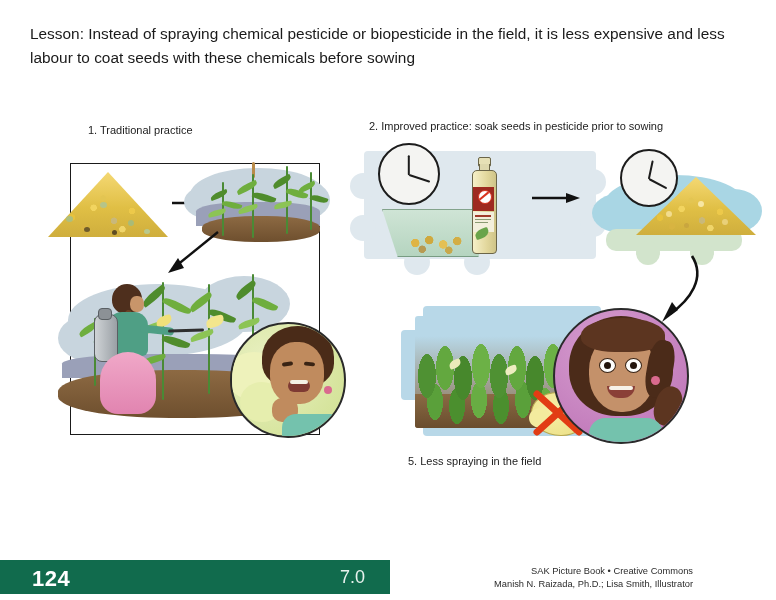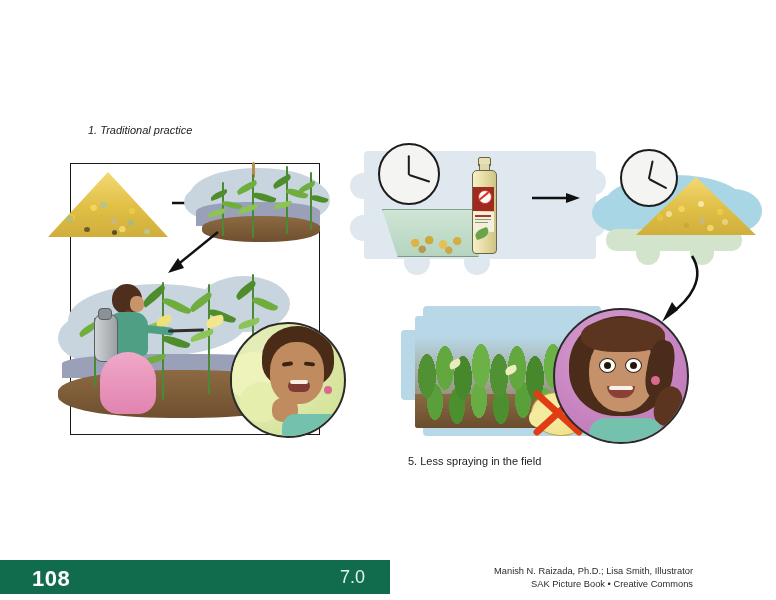--- a/index.html
+++ b/index.html
@@ -11,21 +11,21 @@
   .page{position:relative;width:776px;height:600px;}
 
   
   .title{
     position:absolute;left:30px;top:22px;width:724px;
     font-size:15.4px;line-height:1.55;color:#1a1a1a;
   }
 
   
   .cap{position:absolute;font-size:11px;color:#222;}
-  #cap1{left:88px;top:124px;font-style:italic;}
+  #cap1{left:88px;top:124px;}
   #cap2{left:369px;top:120px;}
   #cap3{left:408px;top:455px;}
 
   
   #panel1{position:absolute;left:48px;top:150px;width:300px;height:300px;}
   .frame1{position:absolute;left:22px;top:13px;width:248px;height:270px;
           border:1.4px solid #1a1a1a;background:transparent;}
 
   
   .pile{position:absolute;}
@@ -88,22 +88,24 @@
            font-size:9.3px;line-height:1.45;color:#2b2b2b;}
   .sig{position:absolute;left:694px;top:556px;width:78px;height:44px;}
 
   .hidden-text{position:absolute;opacity:0;pointer-events:none;}
 </style>
 </head>
 <body>
 
 <div class="page">
 
+  <div class="title">Lesson: Instead of spraying chemical pesticide or biopesticide in the field, it is less expensive and less labour to coat seeds with these chemicals before sowing</div>
 
   <div class="cap" id="cap1">1. Traditional practice</div>
+  <div class="cap" id="cap2">2. Improved practice: soak seeds in pesticide prior to sowing</div>
   <div class="cap" id="cap3">5. Less spraying in the field</div>
 
   <div id="panel1">
     <div class="frame1"></div>
 
     <div class="pile" style="left:0px;top:22px;width:120px;height:65px;">
       <div class="tri"></div>
       <div class="spk" style="left:18px;top:44px;width:7px;height:6px;background:#aebf7e;"></div>
       <div class="spk" style="left:52px;top:30px;width:7px;height:6px;background:#b5c489;"></div>
       <div class="spk" style="left:80px;top:48px;width:6px;height:6px;background:#a9bb78;"></div>
@@ -395,25 +397,25 @@
       <div style="position:absolute;left:52px;top:76px;width:28px;height:12px;background:#8a3f37;border-radius:0 0 14px 14px;"></div>
       <div style="position:absolute;left:54px;top:76px;width:24px;height:4px;background:#f7f2e8;border-radius:2px;"></div>
 
       <div style="position:absolute;left:96px;top:66px;width:9px;height:9px;background:#d96a8e;border-radius:50%;"></div>
 
       <div style="position:absolute;left:34px;top:108px;width:74px;height:26px;background:#74c2ad;border-radius:16px 16px 0 0;"></div>
     </div>
   </div>
 
   <div class="footbar"></div>
-  <div class="pagenum">108</div>
+  <div class="pagenum">124</div>
   <div class="sectnum">7.0</div>
   <div class="credits">
+    <div>SAK Picture Book • Creative Commons</div>
     <div>Manish N. Raizada, Ph.D.; Lisa Smith, Illustrator</div>
-    <div>SAK Picture Book • Creative Commons</div>
   </div>
 
   <div class="hidden-text">
     <span>pile of untreated seeds</span>
     <span>maize field growing</span>
     <span>farmer with backpack sprayer spraying pesticide</span>
     <span>woman coughing from pesticide exposure</span>
   </div>
   <div class="hidden-text">
     <span>clock showing soaking time</span>

